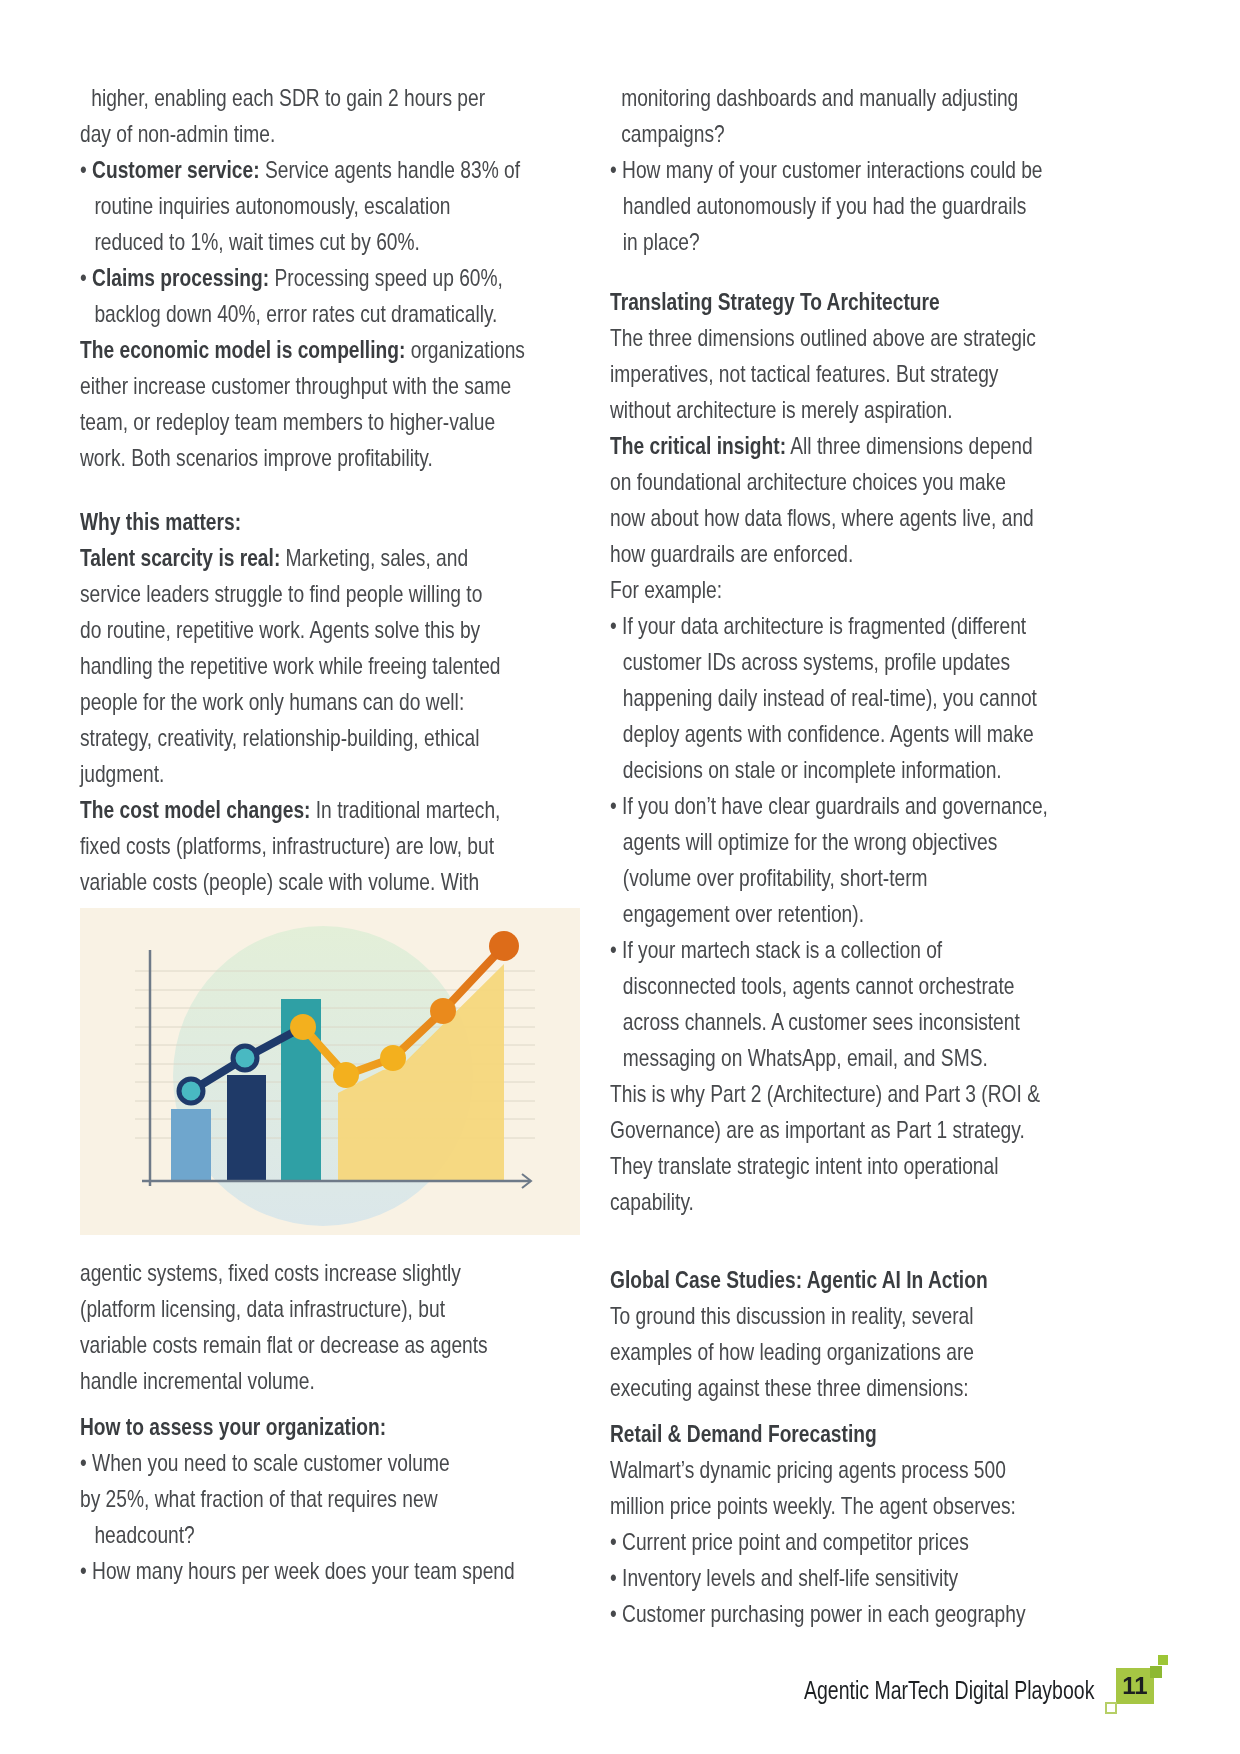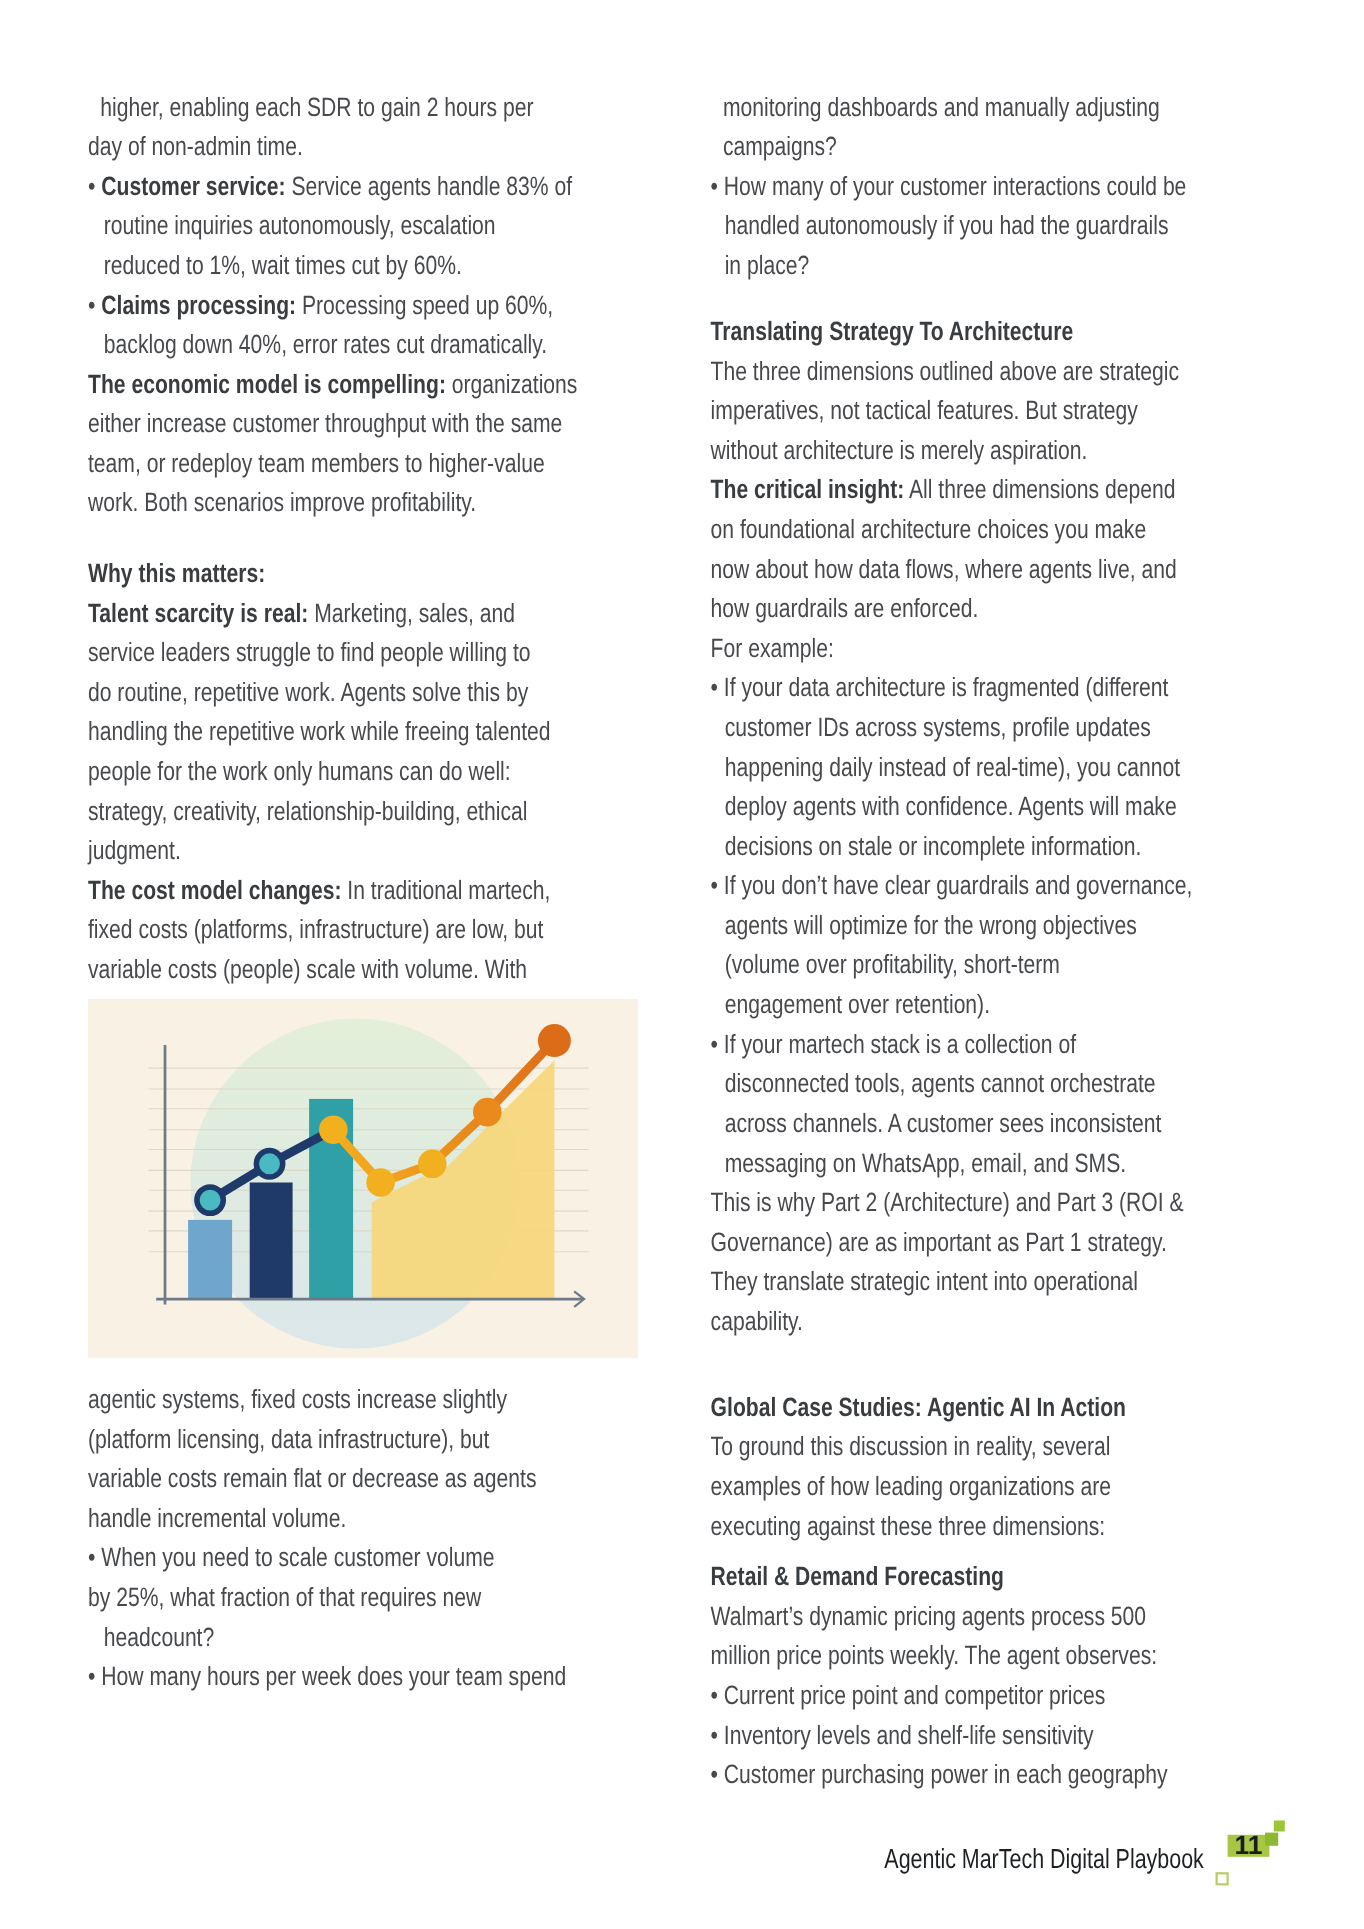--- a/index.html
+++ b/index.html
@@ -6,21 +6,21 @@
   body{
     width:1240px;height:1754px;
     background:#ffffff;
     font-family:"Liberation Sans", sans-serif;
     position:relative;
     overflow:hidden;
   }
   .page{position:absolute;inset:0;text-decoration:underline;}
   .col{position:absolute;top:80px;width:470px;}
   #col-left{left:80px;}
-  #col-right{left:646px;}
+  #col-right{left:610px;}
   .block{margin:0;}
   .line{
     height:36px;line-height:36px;
     font-size:24px;
     color:var(--colors-text,#47494c);
     white-space:nowrap;
     transform:scaleX(0.80);
     transform-origin:0 50%;
   }
   .line b{font-weight:bold;color:var(--colors-heading,#3a3d40);}
@@ -28,21 +28,21 @@
   figure svg{display:block;}
   .footer-brand{
     position:absolute;top:1672px;right:146px;
     height:36px;line-height:36px;font-size:25px;
     color:var(--colors-footer_text,#1d2023);
     white-space:nowrap;
     transform:scaleX(0.78);
     transform-origin:100% 50%;
   }
   .badge{
-    position:absolute;left:1116px;top:1668px;width:38px;height:20px;
+    position:absolute;left:1116px;top:1668px;width:38px;height:36px;
     background:var(--colors-badge-main,#a6c644);
     display:flex;align-items:center;justify-content:center;
     font-size:24px;font-weight:bold;color:var(--colors-badge-number,#1b1e20);
     z-index:2;
   }
   .decor{position:absolute;z-index:3;}
   .sq-dark{left:1150px;top:1666px;width:12px;height:12px;background:var(--colors-badge-dark,#8db832);}
   .sq-light{left:1158px;top:1655px;width:10px;height:10px;background:var(--colors-badge-light,#9dc636);}
   .sq-outline{left:1105px;top:1702px;width:8px;height:8px;background:#fff;border:2px solid var(--colors-badge-outline,#b6cf66);}
 </style>
@@ -137,20 +137,23 @@
           <circle cx="424" cy="38" r="15" style="fill:var(--colors-figure-marker_deep_orange)"></circle>
         </g>
       </svg>
     </figure>
       <div class="block">
         <div class="line"><span>agentic systems, fixed costs increase slightly</span></div>
         <div class="line"><span>(platform licensing, data infrastructure), but</span></div>
         <div class="line"><span>variable costs remain flat or decrease as agents</span></div>
         <div class="line"><span>handle incremental volume.</span></div>
       </div>
+      <div class="block" style="margin-top: 10px;">
+        <div class="line"><b>How to assess your organization:</b></div>
+      </div>
       <div class="block">
         <div class="line"><span>• When you need to scale customer volume</span></div>
         <div class="line"><span>by 25%, what fraction of that requires new</span></div>
         <div class="line" style="padding-left: 18px;"><span>headcount?</span></div>
       </div>
       <div class="block">
         <div class="line"><span>• How many hours per week does your team spend</span></div>
       </div>
     </div>
   <div class="col" id="col-right">

